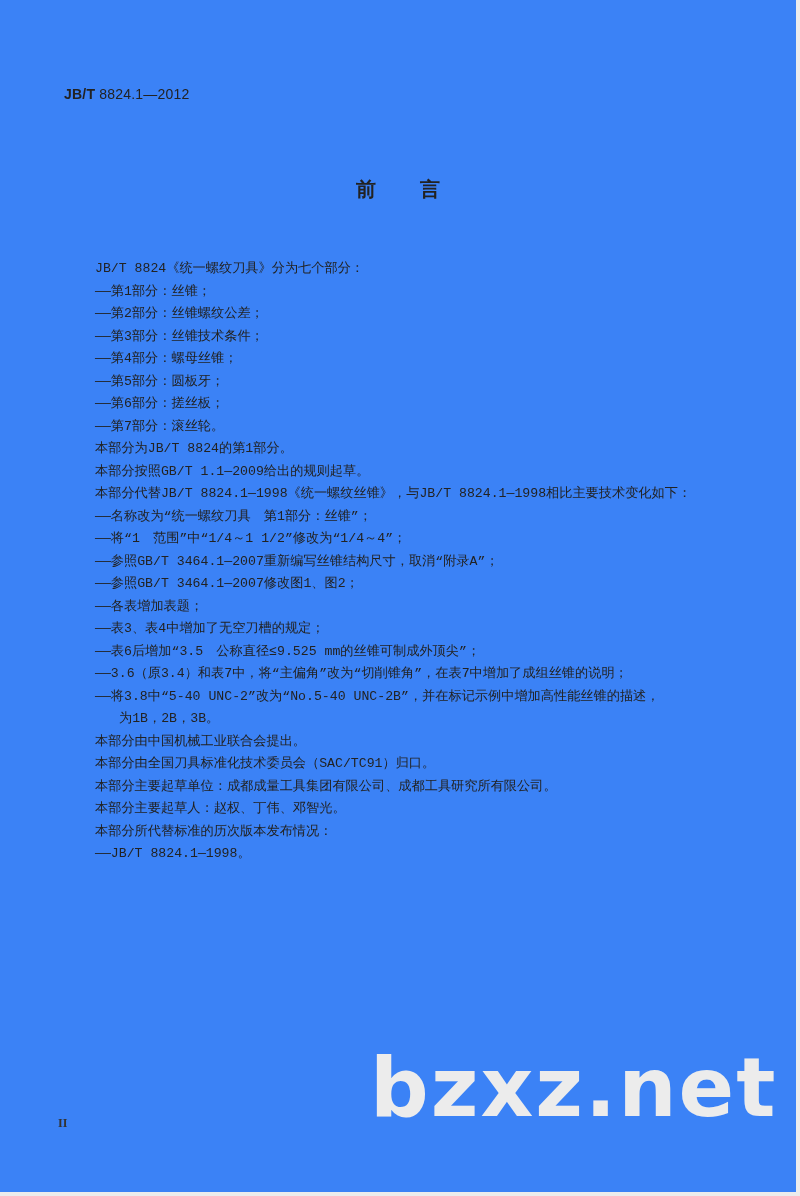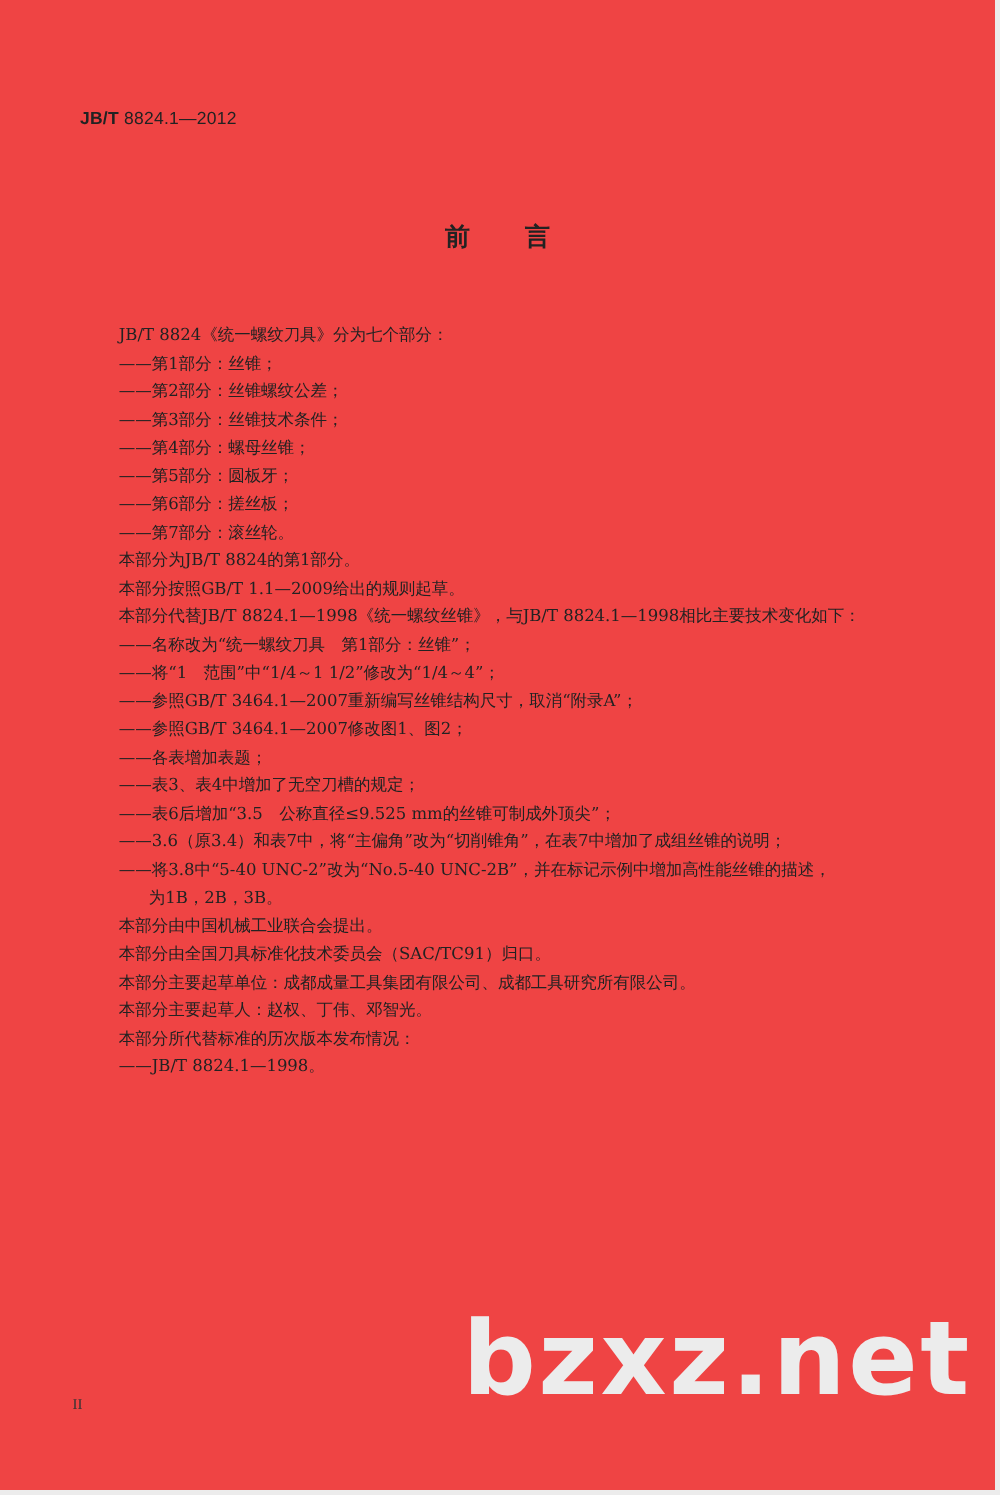--- a/index.html
+++ b/index.html
@@ -14,21 +14,21 @@
       overflow: hidden;
       font-family: "DejaVu Serif", "Liberation Serif", serif;
       color: #1e1e1e;
     }
     .page {
       position: absolute;
       left: 0;
       top: 0;
       width: 796px;
       height: 1192px;
-      background: #ef4444;
+      background: #3b82f6;
     }
     .std-code {
       position: absolute;
       left: 64px;
       top: 86px;
       font-family: "Liberation Sans", sans-serif;
       font-size: 14px;
       font-weight: bold;
       color: #222;
       letter-spacing: 0.2px;
@@ -52,39 +52,41 @@
       left: 95px;
       top: 258px;
       width: 640px;
     }
     .line {
       font-size: 13.2px;
       line-height: 22.5px;
       height: 22.5px;
       white-space: nowrap;
       color: #222;
+      font-family: Liberation Mono, monospace;
     }
     .line.indent { padding-left: 24px; }
     .watermark {
       position: absolute;
       left: 370px;
       top: 1040px;
       font-family: "DejaVu Sans", sans-serif;
       font-size: 82px;
       font-weight: bold;
       color: #ececec;
       letter-spacing: 2px;
     }
     .page-num {
       position: absolute;
       left: 58px;
       top: 1116px;
       font-family: "Liberation Serif", serif;
       font-size: 12px;
       color: #333;
+      font-weight: bold;
     }
   </style>
 </head>
 <body>
 
 <div class="page">
   <div class="std-code"><span>JB/T</span><span class="num"> 8824.1—2012</span></div>
 
   <div class="title">前言</div>
 

